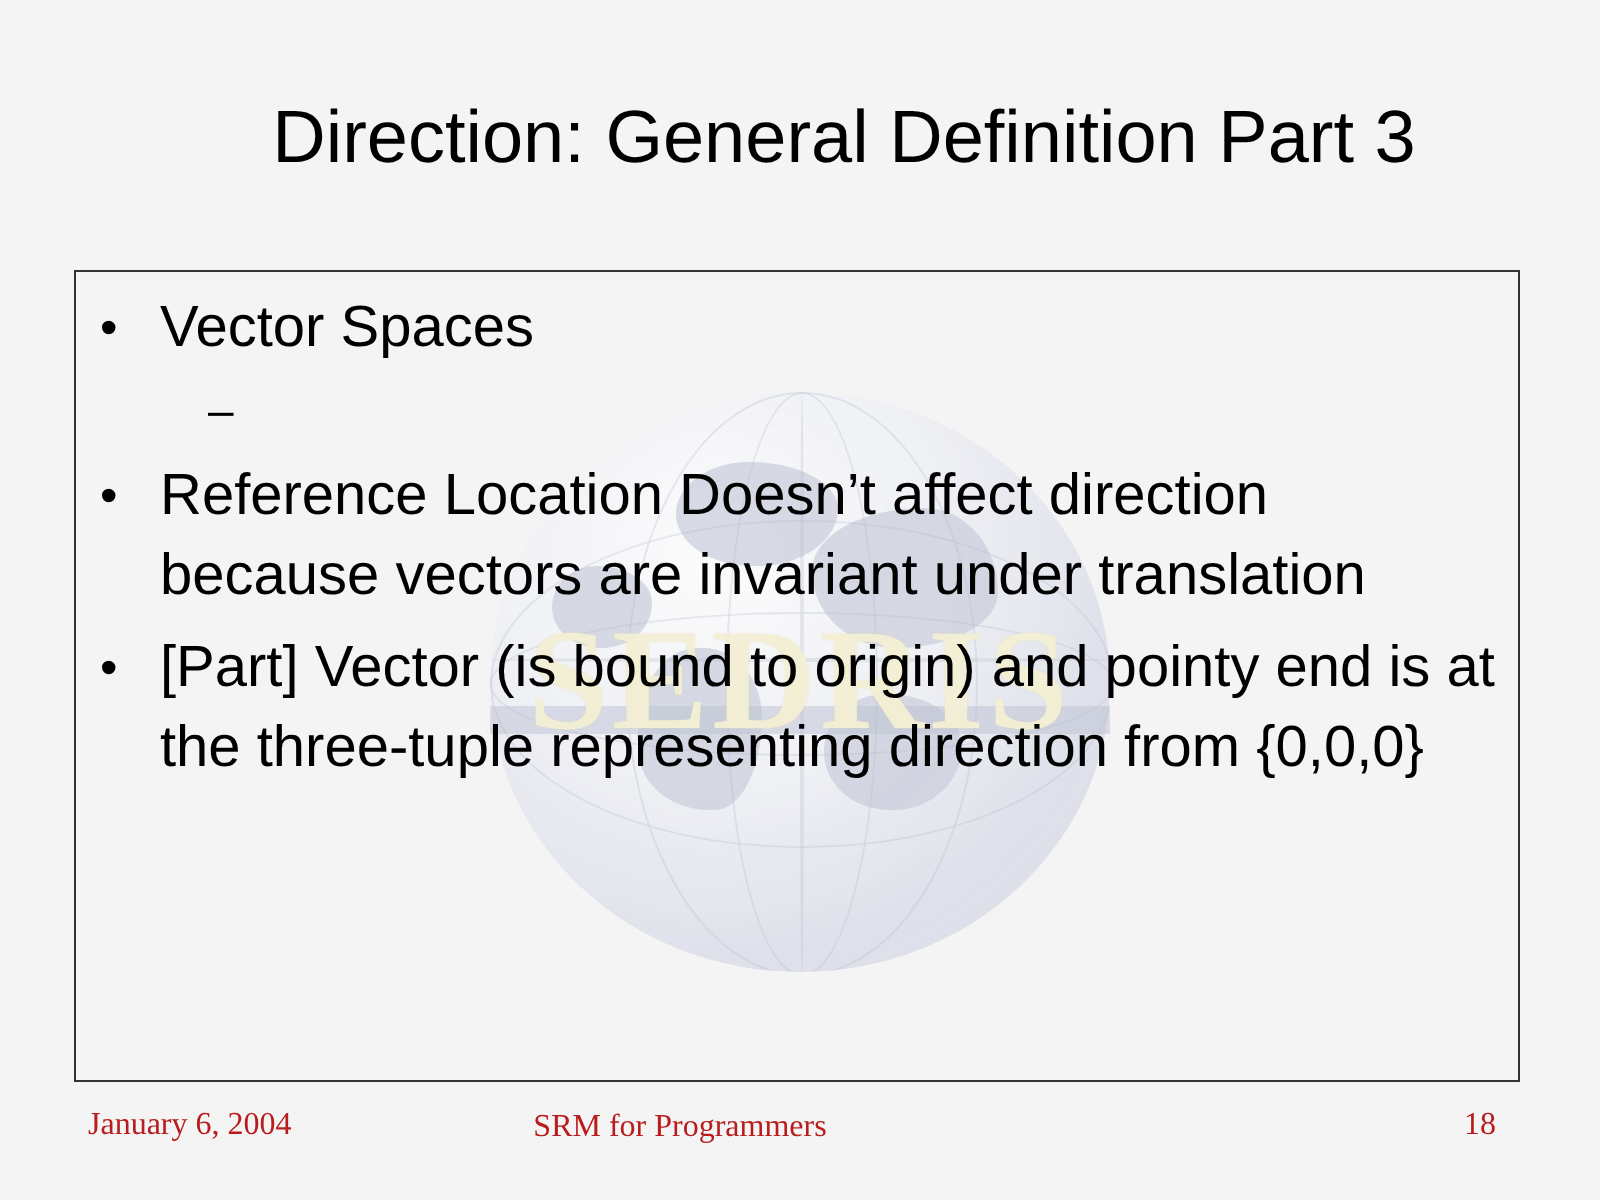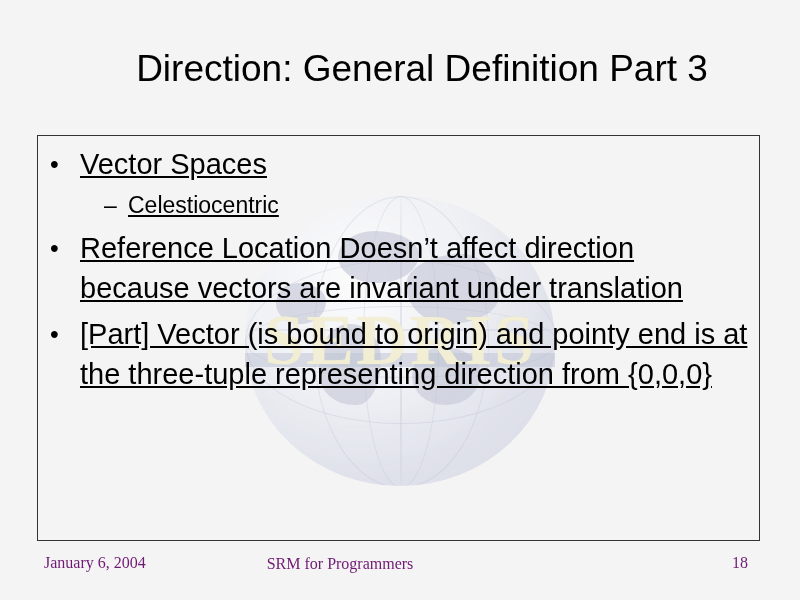--- a/index.html
+++ b/index.html
@@ -142,33 +142,32 @@
   }
   .bullet-marker {
     flex: 0 0 auto;
     width: 30px;
     text-align: left;
   }
   .bullet.level1 .bullet-marker { font-size: 25px; line-height: 40px; }
   .bullet.level2 .bullet-marker { width: 24px; font-size: 23px; line-height: 34px; }
   .bullet-text {
     flex: 1 1 auto;
-    text-decoration: underline;
   }
 
   
   .footer {
     position: absolute;
     left: 0;
     top: 548px;
     width: 800px;
     height: 52px;
     z-index: 2;
     font-family: "Liberation Serif", serif;
-    color: #701a75;
+    color: #b91c1c;
     font-size: 16px;
   }
   .footer-date {
     position: absolute;
     left: 44px;
     top: 6px;
   }
   .footer-center {
     position: absolute;
     left: 0;
@@ -214,21 +213,20 @@
   <div class="content-box">
     <div class="bullet-list">
 
       <div class="bullet level1">
         <span class="bullet-marker">•</span>
         <span class="bullet-text">Vector Spaces</span>
       </div>
 
       <div class="bullet level2">
         <span class="bullet-marker">–</span>
-        <span class="bullet-text">Celestiocentric</span>
       </div>
 
       <div class="bullet level1">
         <span class="bullet-marker">•</span>
         <span class="bullet-text">Reference Location Doesn’t affect direction because vectors are invariant under translation</span>
       </div>
 
       <div class="bullet level1">
         <span class="bullet-marker">•</span>
         <span class="bullet-text">[Part] Vector (is bound to origin) and pointy end is at the three-tuple representing direction from {0,0,0}</span>

